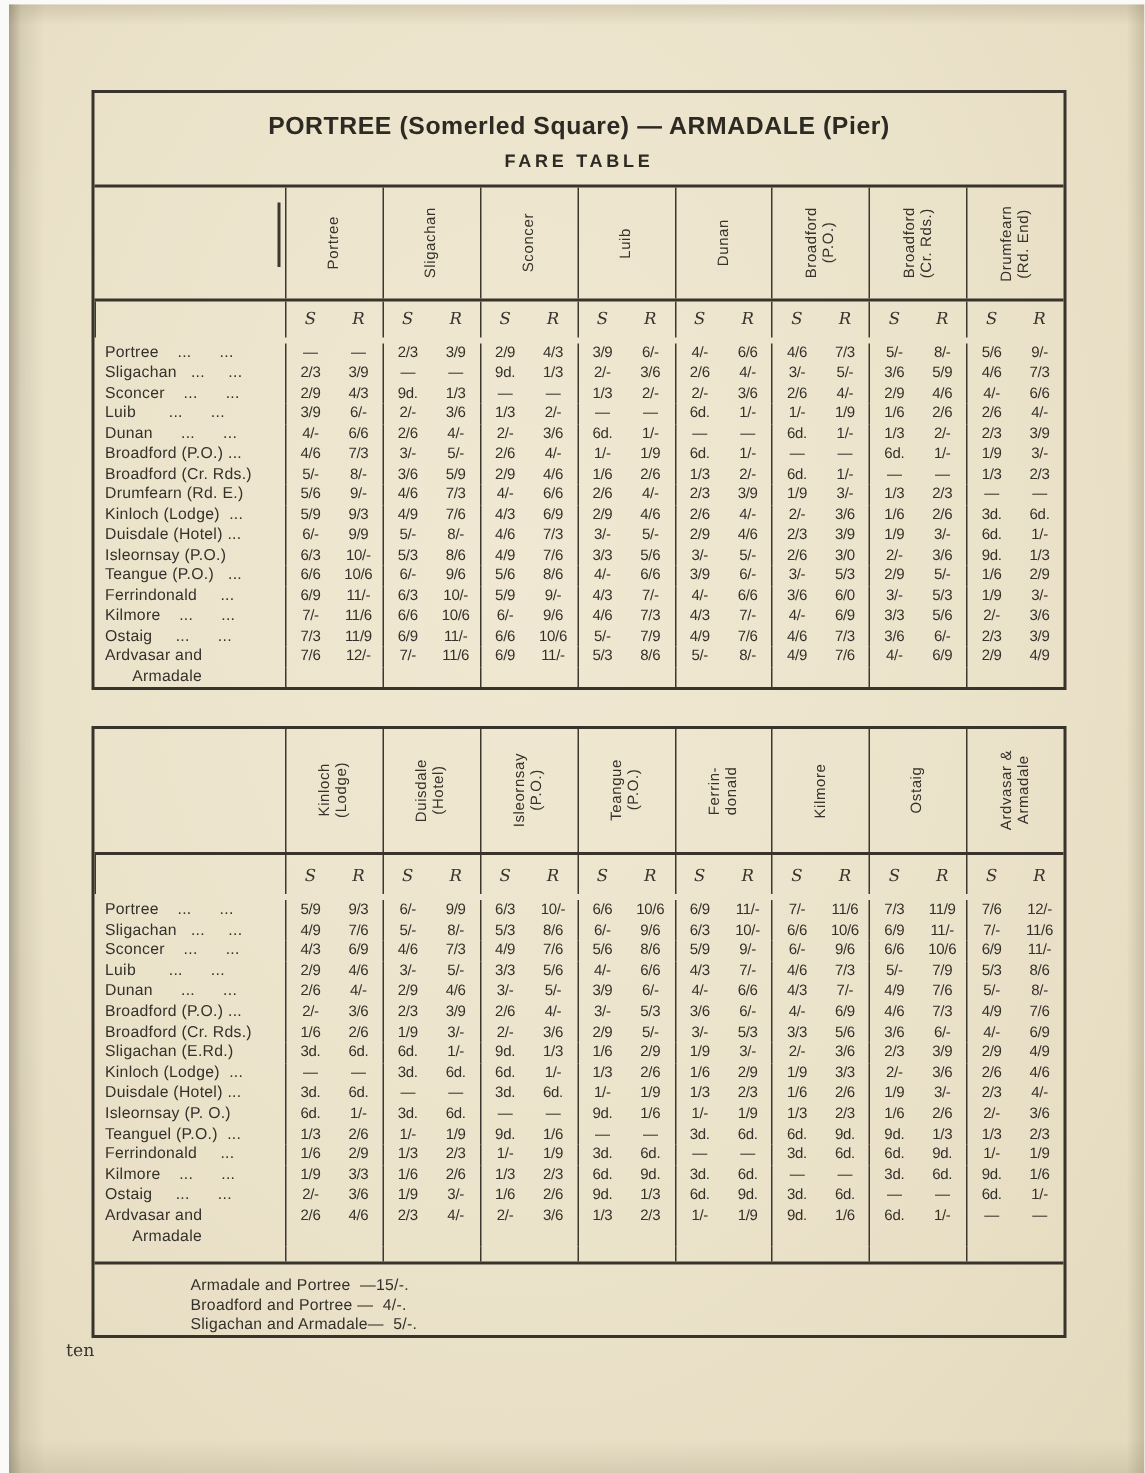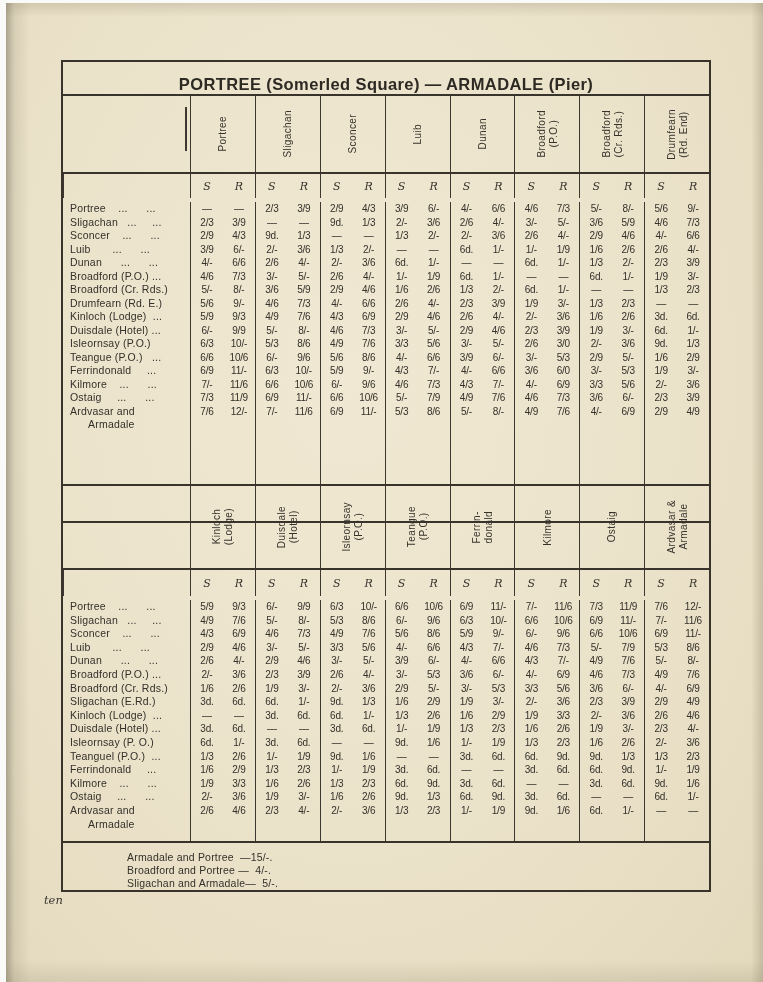--- a/index.html
+++ b/index.html
@@ -17,21 +17,21 @@
       linear-gradient(180deg, rgba(150,140,112,0.28) 0px, rgba(0,0,0,0) 14px),
       linear-gradient(0deg, rgba(140,130,104,0.20) 0px, rgba(0,0,0,0) 22px),
       radial-gradient(ellipse at 45% 38%, #f0e8d2 0%, #ebe2ca 55%, #e3d9bd 100%);
   }
   .box{
     position:absolute;left:55px;width:650px;
     border:2px solid #38342c;
     display:flex;flex-direction:column;
     box-sizing:border-box;
   }
-  .box1{top:57px;height:463px;}
+  .box1{top:57px;height:400px;}
   .box2{top:481px;height:408px;}
   .title{margin-top:13px;text-align:center;font-weight:bold;font-size:16.5px;letter-spacing:0.4px;color:#2d2a24;}
   .subtitle{margin-top:6px;margin-bottom:9px;text-align:center;font-weight:bold;font-size:12px;letter-spacing:2.5px;color:#2d2a24;}
   .grid-row{display:grid;grid-template-columns:127px repeat(8,1fr);box-sizing:border-box;}
   .hdr-row{border-top:2px solid #38342c;height:78px;}
   .box2 .hdr-row{border-top:none;height:82px;}
   .hc{border-left:1px solid #3c3830;display:flex;align-items:center;justify-content:center;position:relative;}
   .hl{border-left:none;}
   .rot{
     writing-mode:vertical-rl;transform:rotate(180deg);
@@ -52,29 +52,30 @@
   .lbl{border-left:none;white-space:pre;font-size:10.5px;line-height:13.5px;padding-left:7px;overflow:hidden;letter-spacing:0.2px;}
   .pair{border-left:1px solid #3c3830;display:flex;}
   .fv{flex:1;text-align:center;font-size:10px;line-height:13.5px;letter-spacing:-0.2px;white-space:nowrap;}
   .filler{flex:1;}
   .filler .pair{height:100%;}
   .returns{border-top:2px solid #38342c;display:flex;padding-top:8px;font-size:10.5px;letter-spacing:0.2px;color:#34302a;}
   .ret-left{display:flex;margin-left:56px;}
   .prefix{white-space:pre;line-height:13px;}
   .ret-lines div,.ret-right div{line-height:13px;white-space:pre;}
   .ret-right{margin-left:64px;}
-  .pageno{position:absolute;left:38px;top:890px;font-family:"DejaVu Serif",serif;font-style:italic;font-size:11.5px;color:#3a362f;}
+  .pageno{position:absolute;left:38px;top:890px;font-family:"DejaVu Serif",serif;font-size:11.5px;color:#3a362f;}
 </style>
 </head>
 <body>
 
 <div class="page">
 
   <div class="box box1">
     <div class="title">PORTREE (Somerled Square) — ARMADALE (Pier)</div>
+    <div class="subtitle">FARE  TABLE</div>
 
     <div class="grid-row hdr-row t1hdr">
       <div class="hc hl"></div>
 
         <div class="hc">
           <div class="rot">Portree</div>
         </div>
 
         <div class="hc">
           <div class="rot">Sligachan</div>

